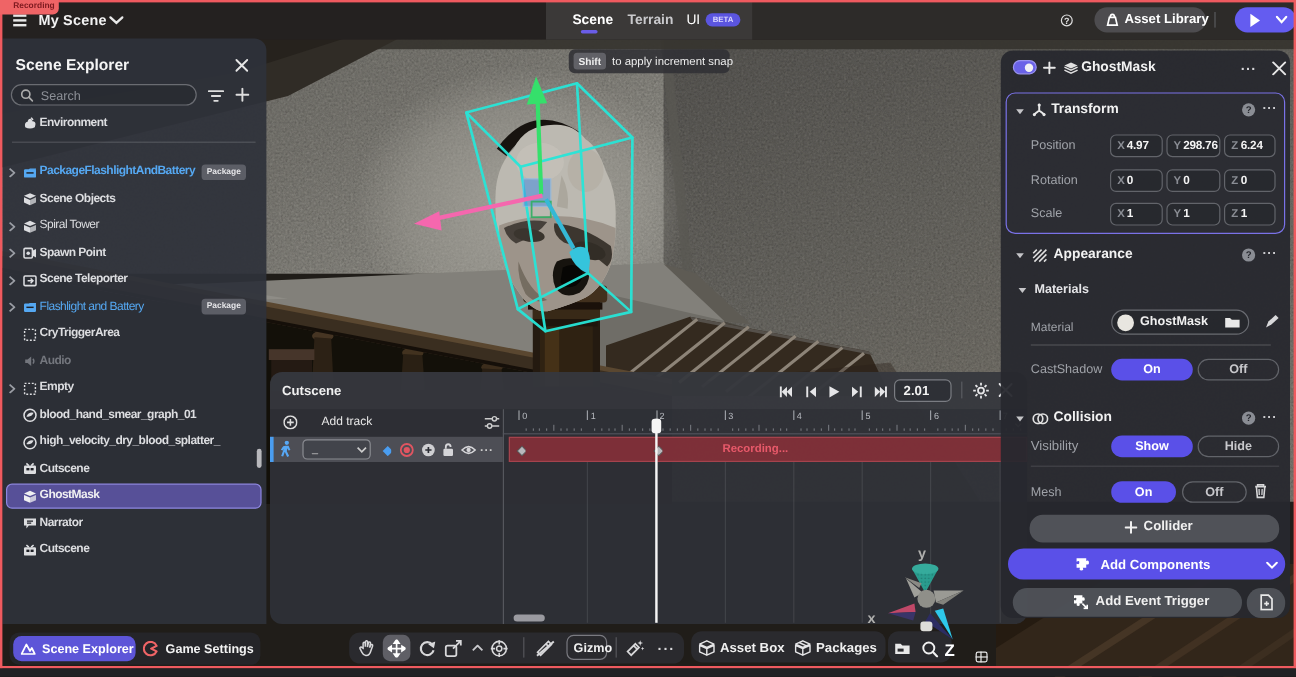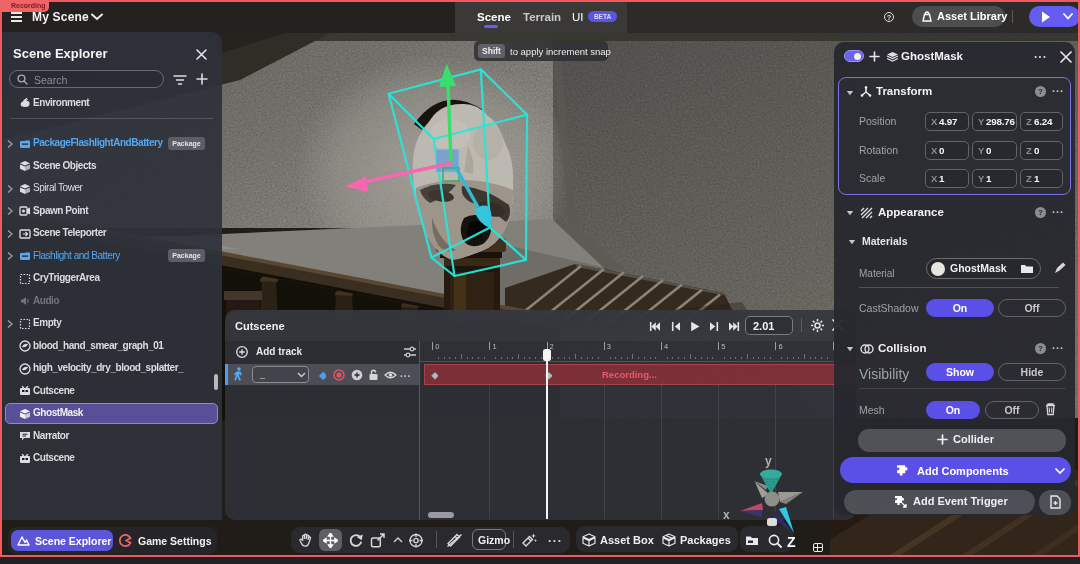--- a/index.html
+++ b/index.html
@@ -369,21 +369,21 @@
       <svg class="abs" width="12" height="12" style="left:832px;top:319px">
         <path d="M1,1 L11,11 M11,1 L1,11" stroke="#e5e5e7" stroke-width="1.7" stroke-linecap="round"></path>
       </svg>
     </div>
 
 <div class="abs" style="left:225px;top:340px;width:194px;height:22px;"></div>
 <svg class="abs" width="12" height="12" style="left:236px;top:346px">
       <circle cx="6" cy="6" r="5.3" fill="none" stroke="#ddd" stroke-width="1.3"></circle>
       <path d="M6,3.2 L6,8.8 M3.2,6 L8.8,6" stroke="#ddd" stroke-width="1.3"></path>
     </svg>
-<div class="abs" style="left:256px;top:346px;color:#e8e8e8;font-size:10px;font-weight:bold">Add track</div>
+<div class="abs" style="left:268px;top:346px;color:#e8e8e8;font-size:10px;font-weight:normal">Add track</div>
 <svg class="abs" width="14" height="12" style="left:403px;top:346px">
       <path d="M1,3 L13,3 M1,9 L13,9" stroke="#ccc" stroke-width="1.3"></path>
       <circle cx="9" cy="3" r="1.8" fill="#2a2c33" stroke="#ccc" stroke-width="1.2"></circle>
       <circle cx="5" cy="9" r="1.8" fill="#2a2c33" stroke="#ccc" stroke-width="1.2"></circle>
     </svg>
 
 <div id="ruler">
       <div class="abs" style="left:419px;top:341px;width:437px;height:21px;background:rgba(48,50,56,0.5);border-bottom:1px solid #50525a"></div>
       <div class="abs" style="left:419px;top:341px;width:1px;height:179px;background:#55575d"></div>
       <div class="abs" style="left:432.2px;top:342px;width:1px;height:8px;background:#9a9da3"></div>
@@ -619,21 +619,21 @@
       <svg class="abs" width="8" height="6" style="left:846px;top:346px">
         <path d="M0.8,1 L7.2,1 L4,5.2 Z" fill="#c5c5c8"></path>
       </svg>
       <svg class="abs" width="14" height="10" style="left:860px;top:344px">
         <circle cx="5" cy="5" r="4" fill="none" stroke="#e0e0e0" stroke-width="1.4"></circle>
         <circle cx="9" cy="5" r="4" fill="none" stroke="#e0e0e0" stroke-width="1.4"></circle>
       </svg>
       <div class="abs" style="left:878px;top:342px;color:#f2f2f2;font-size:11.5px;font-weight:bold">Collision</div>
       <div class="abs" style="left:1035px;top:343px;width:11px;height:11px;border-radius:50%;background:#8a8d94;color:#26282e;font-size:8px;font-weight:bold;text-align:center;line-height:11px">?</div>
       <div class="abs" style="left:1052px;top:339px;color:#cdcdd0;font-size:11px;font-weight:bold;letter-spacing:1px">...</div>
-      <div class="abs" style="left:859px;top:366px;color:#9fa2a8;font-size:14px">Visibility</div>
+      <div class="abs" style="left:859px;top:366px;color:#9fa2a8;font-size:11px">Visibility</div>
       <div class="abs" style="left:926px;top:363px;width:68px;height:18px;border-radius:9px;background:#5a50e8;color:#fff;font-size:10.5px;font-weight:bold;text-align:center;line-height:18px">Show</div>
       <div class="abs" style="left:998px;top:363px;width:68px;height:18px;border-radius:9px;border:1px solid #62646a;color:#c8c8cc;font-size:10.5px;font-weight:bold;text-align:center;line-height:17px">Hide</div>
       <div class="abs" style="left:859px;top:388px;width:207px;height:1px;background:rgba(255,255,255,0.12)"></div>
       <div class="abs" style="left:859px;top:404px;color:#9fa2a8;font-size:10.5px">Mesh</div>
       <div class="abs" style="left:926px;top:401px;width:54px;height:18px;border-radius:9px;background:#5a50e8;color:#fff;font-size:10.5px;font-weight:bold;text-align:center;line-height:18px">On</div>
       <div class="abs" style="left:985px;top:401px;width:54px;height:18px;border-radius:9px;border:1px solid #62646a;color:#c8c8cc;font-size:10.5px;font-weight:bold;text-align:center;line-height:17px">Off</div>
       <svg class="abs" width="13" height="14" style="left:1044px;top:402px">
         <path d="M2,3.5 L11,3.5 M4,3.5 L4,2 L9,2 L9,3.5 M3,3.5 L3.8,12.5 L9.2,12.5 L10,3.5" fill="none" stroke="#d8d8da" stroke-width="1.3"></path>
         <path d="M5.2,5.5 L5.4,10.5 M7.8,5.5 L7.6,10.5" stroke="#d8d8da" stroke-width="1.1"></path>
       </svg>

